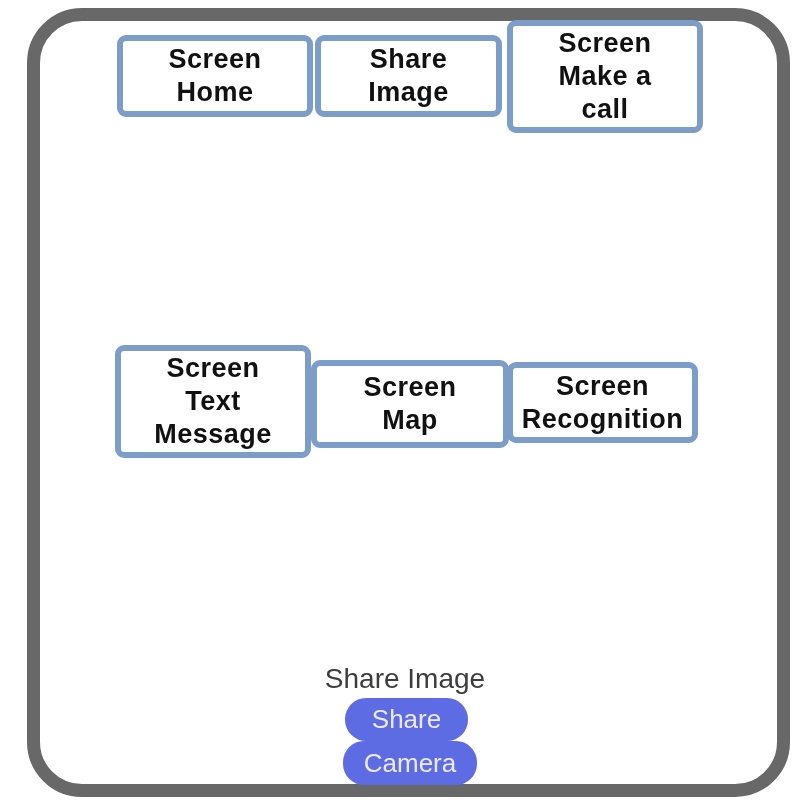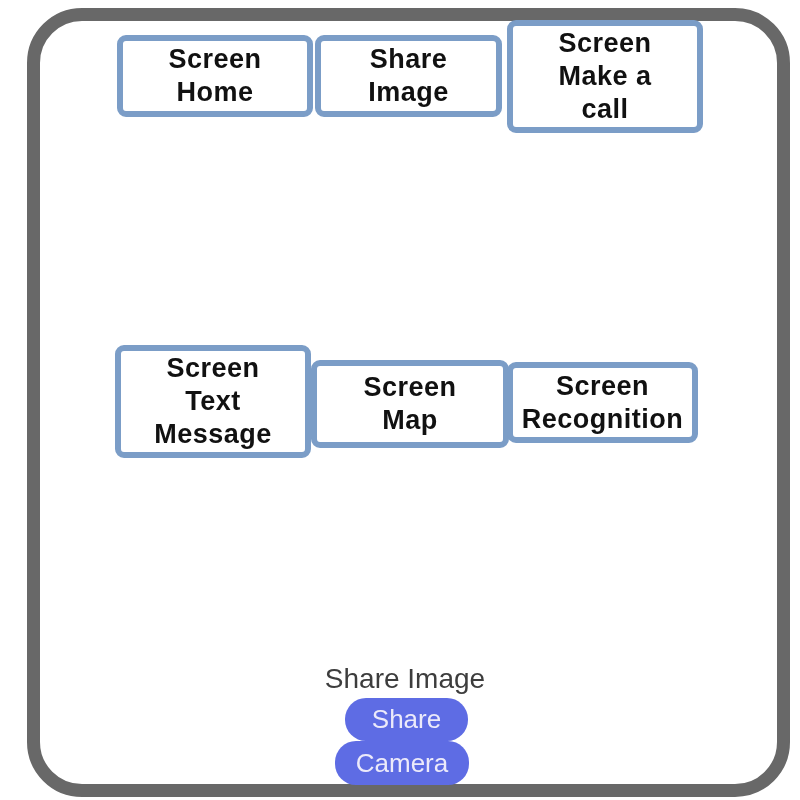--- a/index.html
+++ b/index.html
@@ -31,21 +31,21 @@
   .caption{
     position:absolute;left:305px;top:663px;width:200px;text-align:center;
     font-size:28px;color:#3d3d3d;font-weight:normal;
   }
   .pillbtn{
     position:absolute;background:#5e6ce4;border:none;border-radius:21px;
     display:flex;align-items:center;justify-content:center;
     color:#eceafa;font-size:26px;cursor:pointer;box-sizing:border-box;
   }
   .p-share {left:345px;top:698px;width:123px;height:43px;}
-  .p-camera{left:335px;top:741px;width:134px;height:44px;}
+  .p-camera{left:343px;top:741px;width:134px;height:44px;}
 </style>
 </head>
 <body>
 
 <div class="frame"></div>
 
 <div class="navbtn b-home">Screen
 Home</div>
 
 <div class="navbtn b-share">Share

